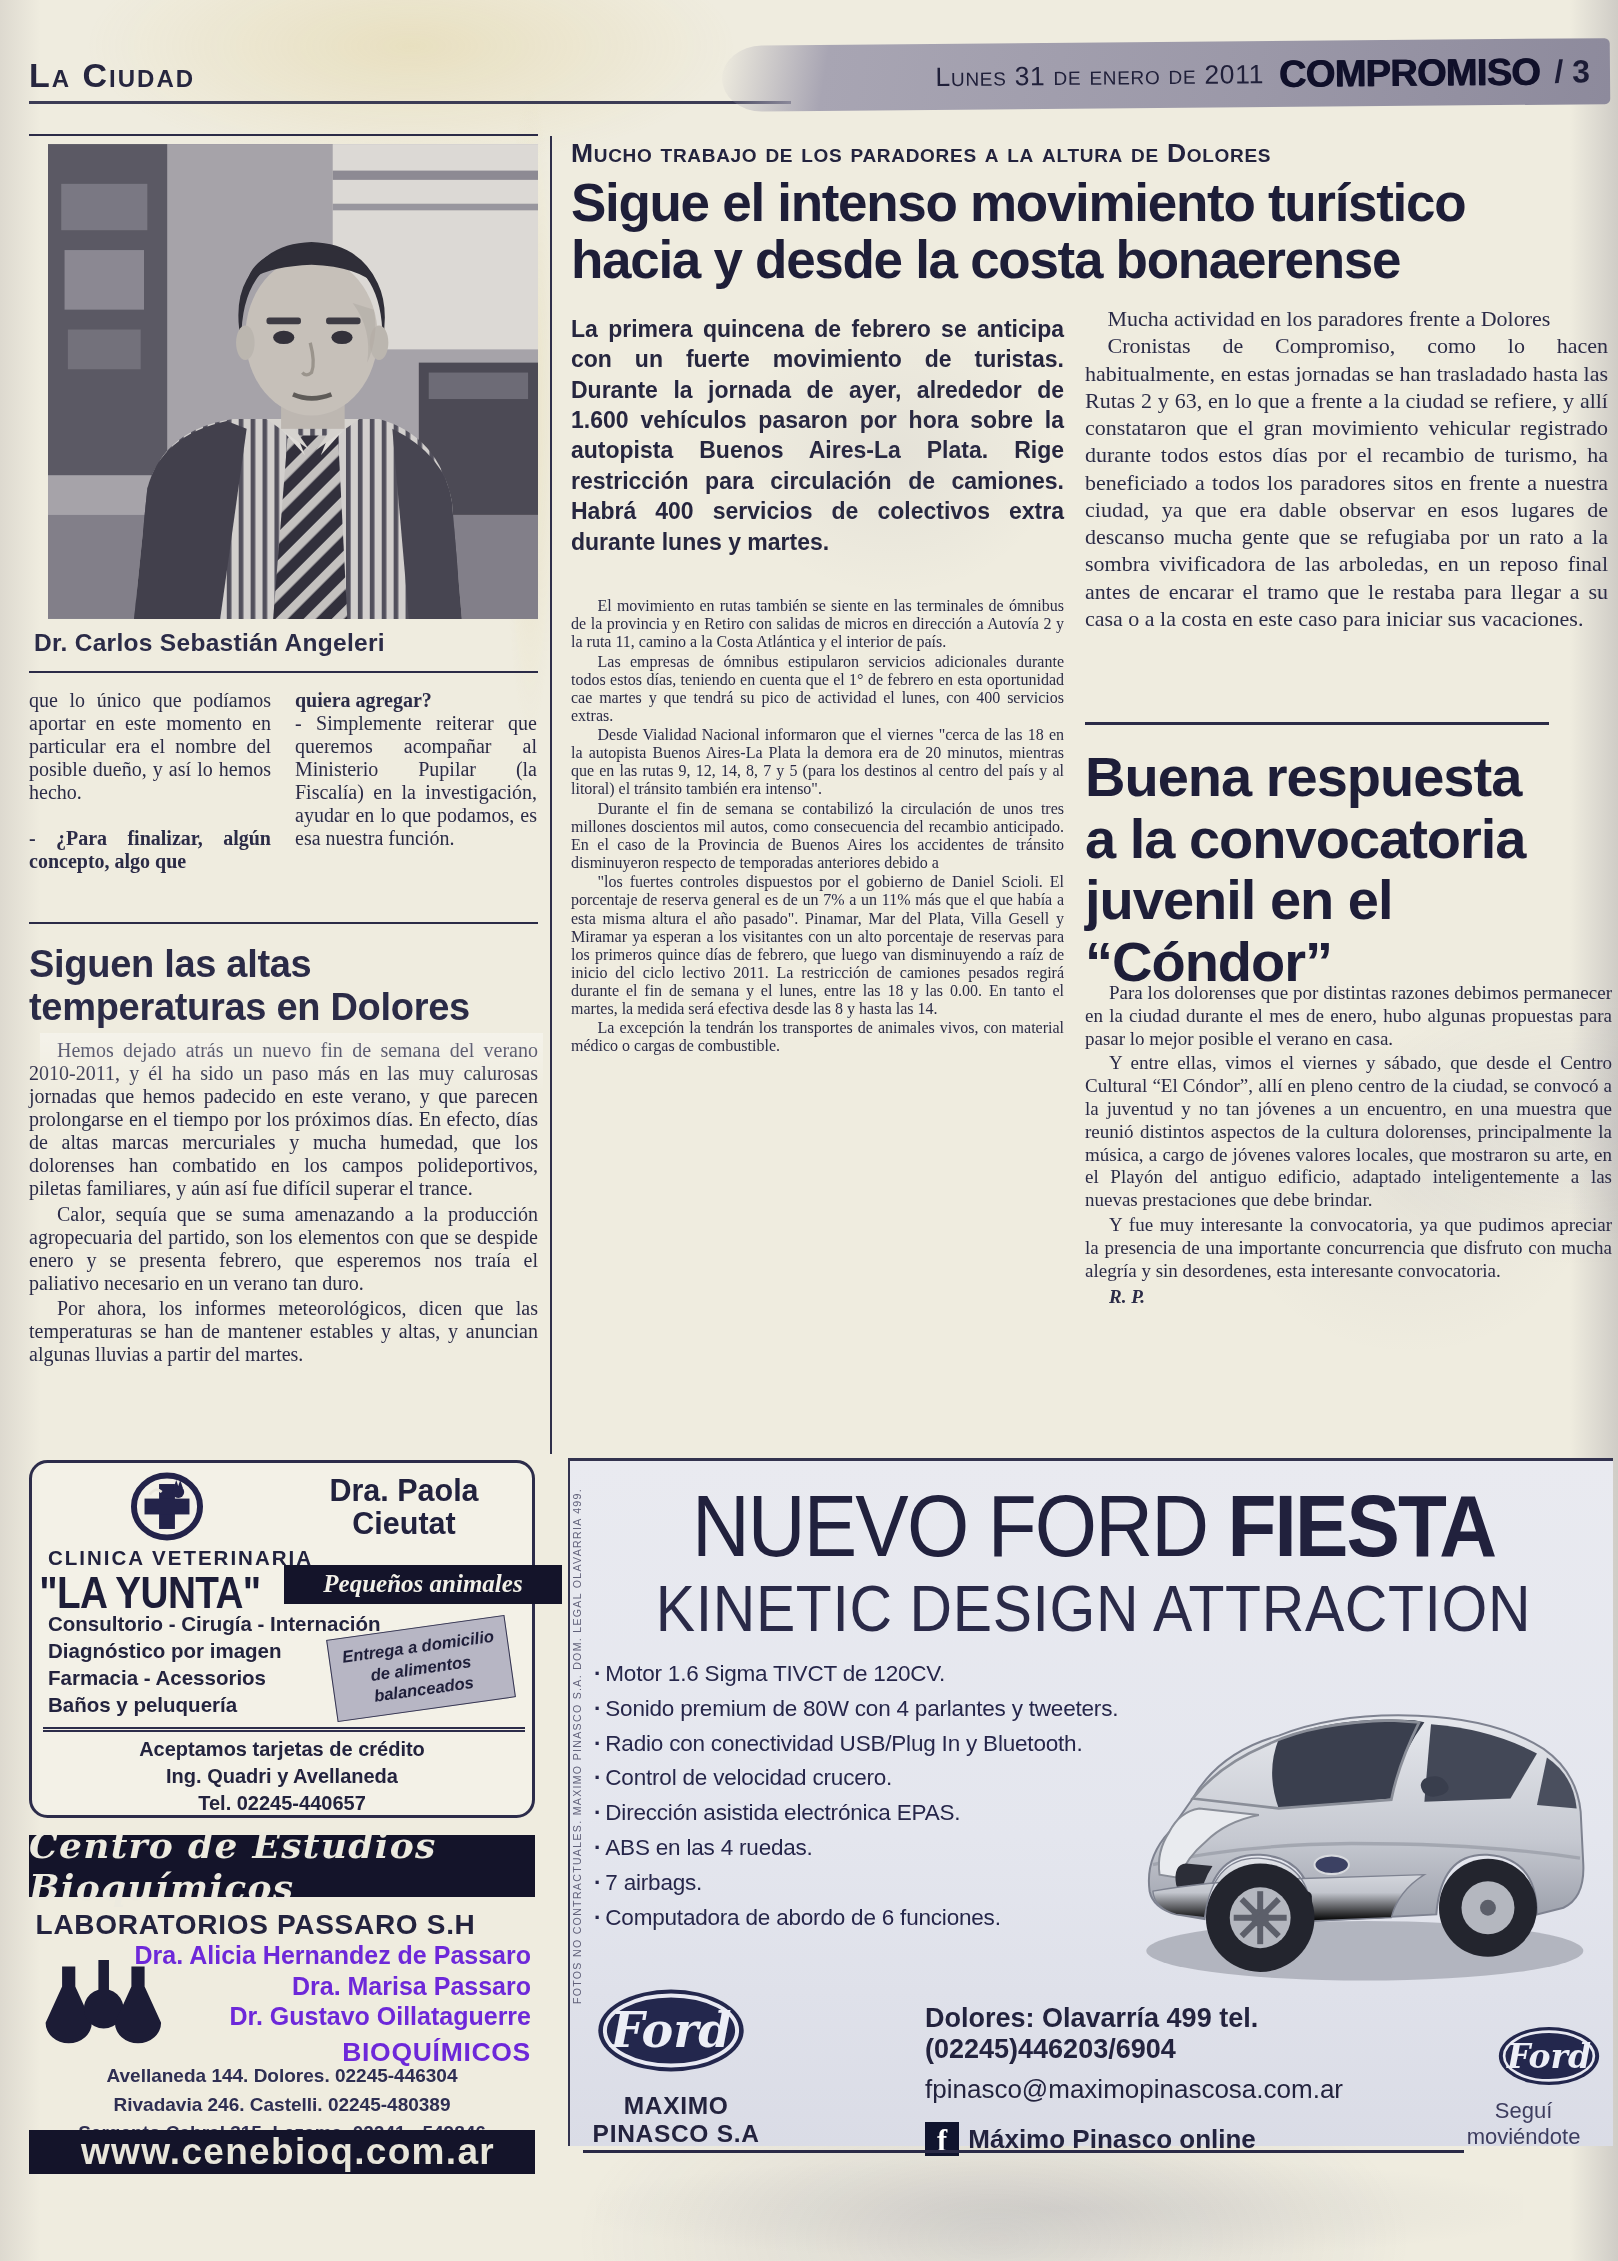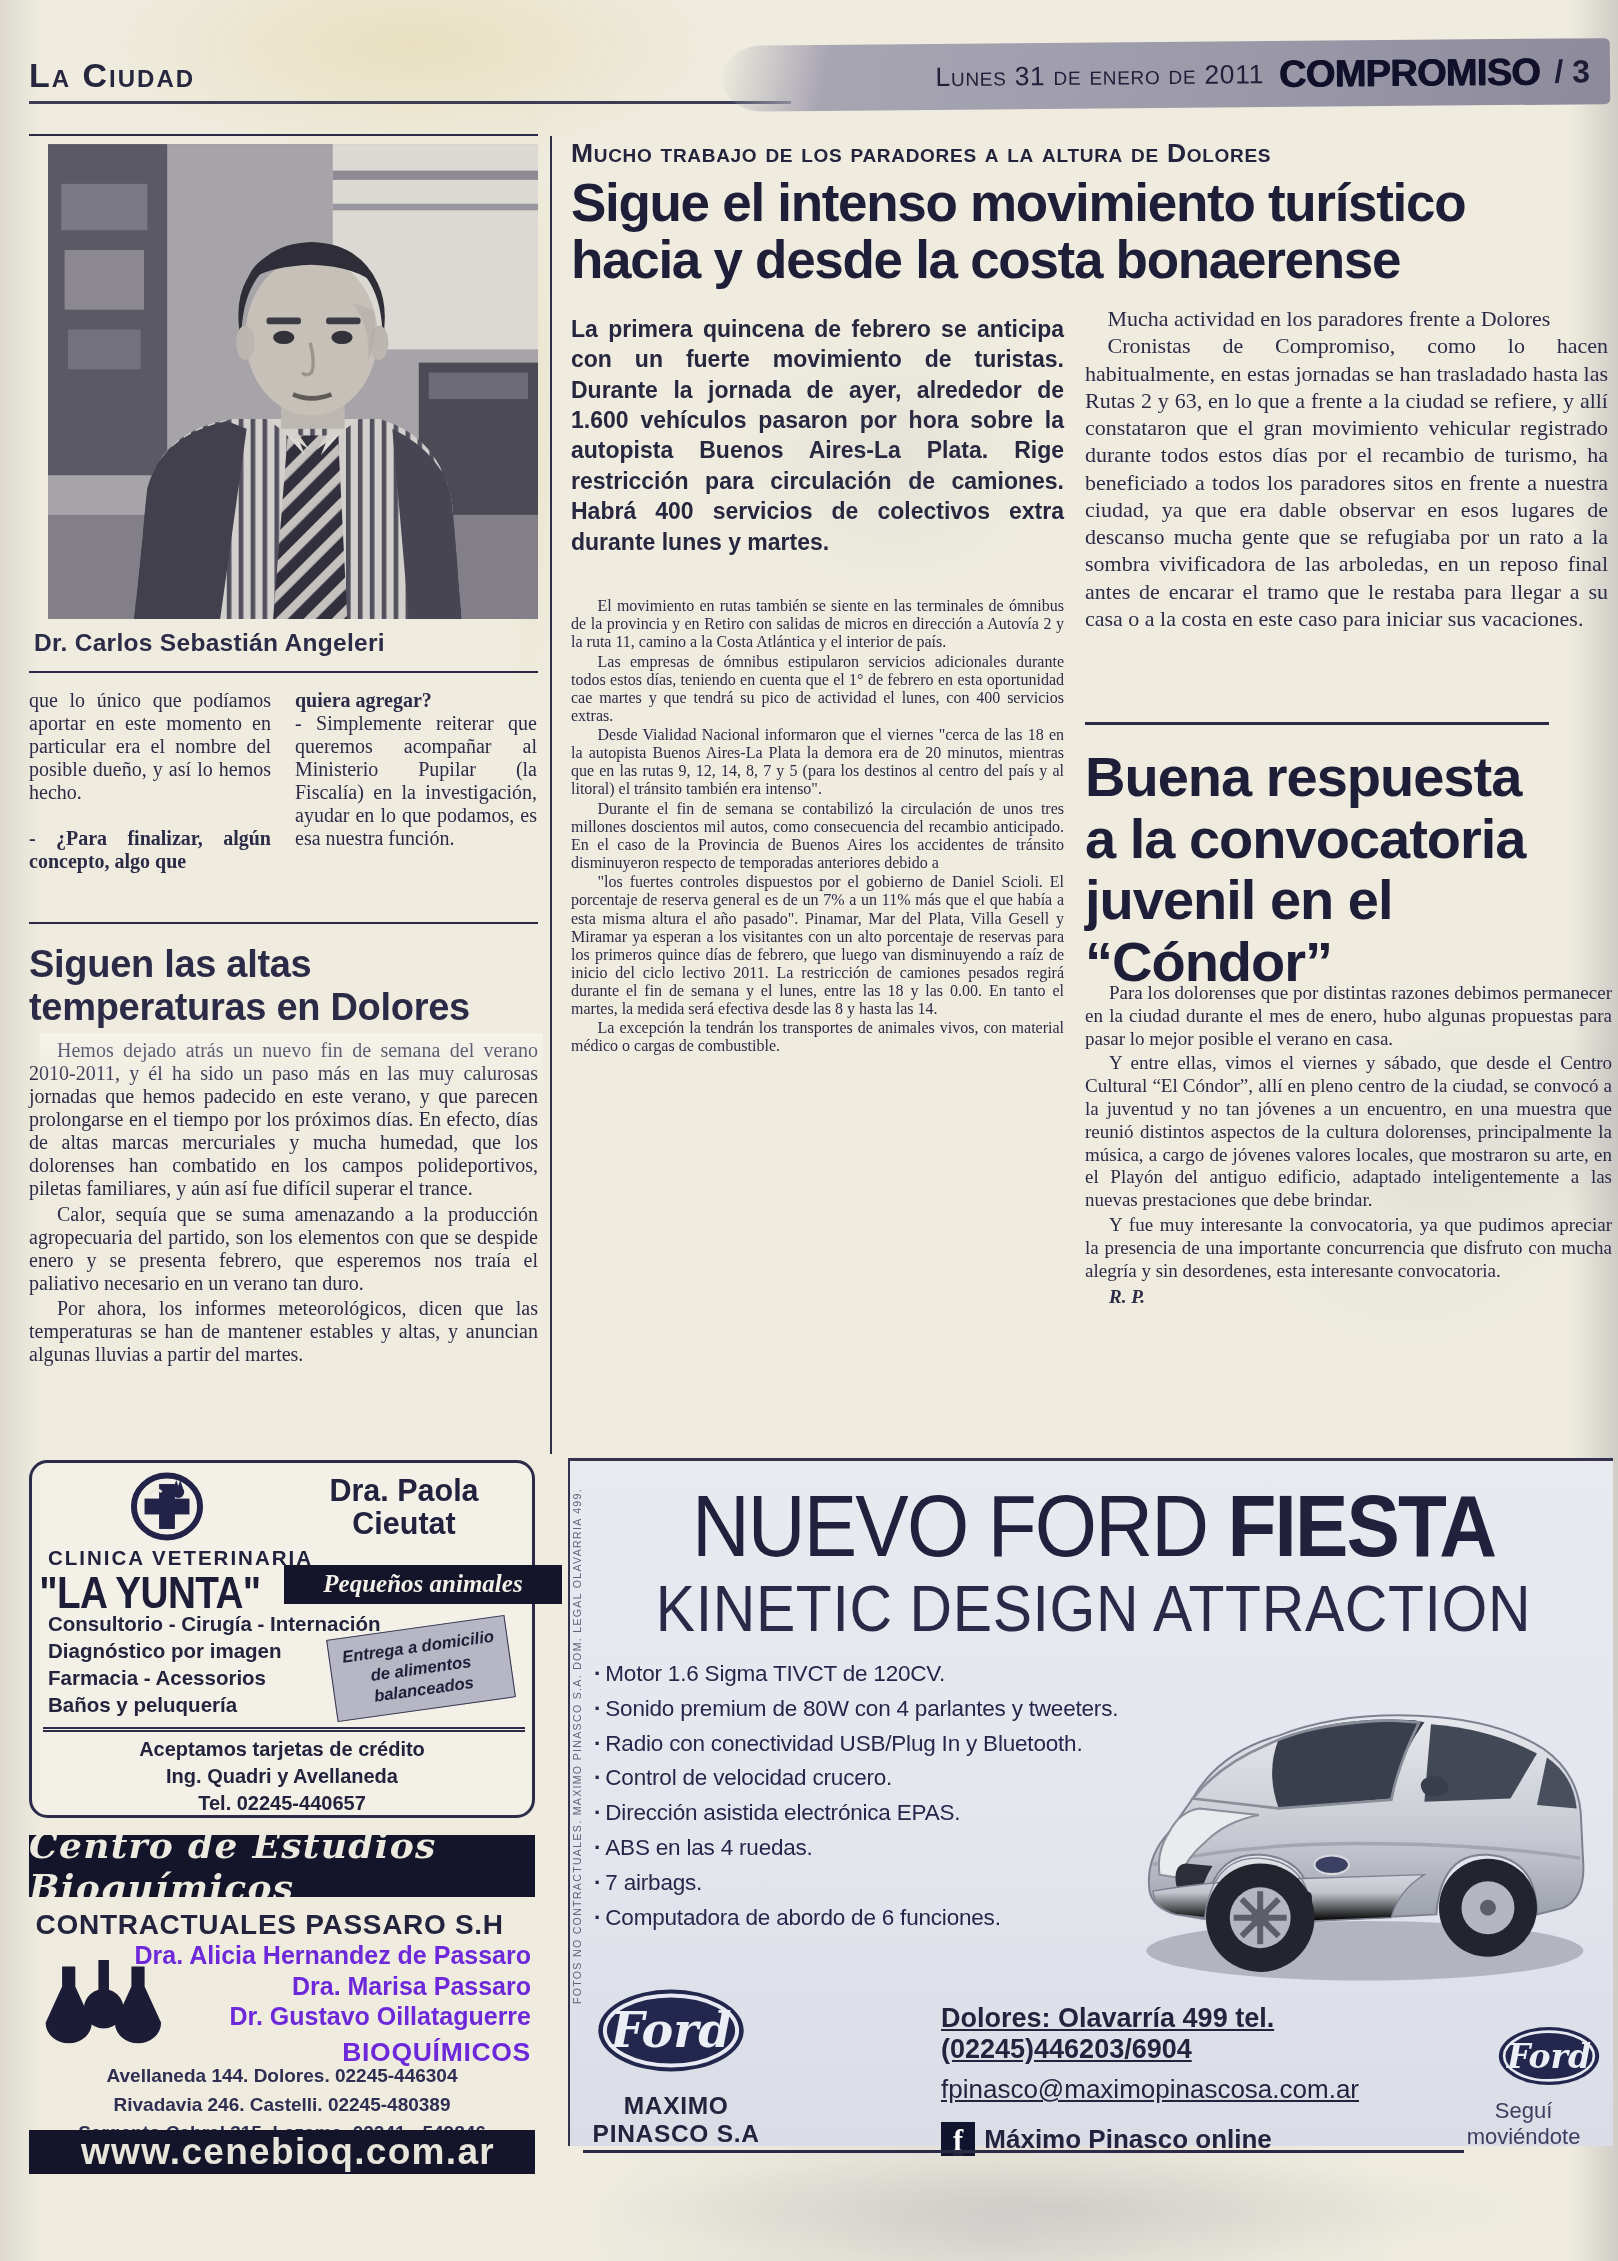--- a/index.html
+++ b/index.html
@@ -105,21 +105,21 @@
   #ford-title{position:absolute;left:40px;top:14.6px;width:967px;text-align:center;white-space:nowrap;transform:scaleX(.92);transform-origin:center;color:#21213d;}
   #ford-title .t-light{font:400 87px "Liberation Sans",sans-serif;letter-spacing:-2px;}
   #ford-title .t-bold{font:800 87px "Liberation Sans",sans-serif;letter-spacing:-2px;}
   #ford-subtitle{position:absolute;left:40px;top:111px;width:967px;text-align:center;white-space:nowrap;transform:scaleX(.92);font:400 64px "Liberation Sans",sans-serif;letter-spacing:0.7px;color:#2a2a48;}
   #ford-features{position:absolute;left:24px;top:199px;width:583px;}
   .feat{font:400 22.5px "Liberation Sans",sans-serif;line-height:1.28;color:#26264a;margin-bottom:6px;letter-spacing:-0.2px;}
   .feat::before{content:"·";font-weight:700;margin-right:4px;}
   #ford-car{position:absolute;left:543px;top:119px;width:497px;height:437px;}
   #ford-logo-big{position:absolute;left:25px;top:523px;width:152px;height:93px;}
   #ford-dealer{position:absolute;left:6.6px;top:631px;width:199px;text-align:center;font:700 24.5px "Liberation Sans",sans-serif;letter-spacing:0.7px;color:#23233e;}
-  #ford-contact{position:absolute;left:371px;top:542px;width:583px;color:#23233e;text-decoration:underline;}
+  #ford-contact{position:absolute;left:355px;top:542px;width:583px;color:#23233e;}
   #ford-contact .c1{font:700 27px "Liberation Sans",sans-serif;margin-bottom:9.3px;}
   #ford-contact .c2{font:400 26px "Liberation Sans",sans-serif;margin-bottom:17px;}
   #fb-row{display:flex;align-items:center;gap:9.3px;}
   #fb-icon{width:34px;height:34px;background:#10142e;color:#fff;display:flex;align-items:flex-end;justify-content:center;font:700 30.5px "Liberation Serif",serif;line-height:1;overflow:hidden;}
   #fb-label{font:700 26px "Liberation Sans",sans-serif;}
   #ford-logo-small{position:absolute;left:926px;top:562px;width:106px;height:66px;}
   #ford-slogan{position:absolute;left:874px;top:637px;width:159px;text-align:center;font:400 22px "Liberation Sans",sans-serif;color:#3d3d5f;}
   #ford-bottom-rule{left:583px;top:2150px;width:881px;height:3.3px;background:#2a2a46;}
 
   .stain{position:absolute;pointer-events:none;}
@@ -282,21 +282,21 @@
     <div>Aceptamos tarjetas de crédito</div>
     <div>Ing. Quadri y Avellaneda</div>
     <div>Tel.  02245-440657</div>
   </div>
 </div>
 
 <div class="abs" id="lab-ad">
   <div id="lab-header-bar">
     <span>Centro de Estudios Bioquímicos</span>
   </div>
-  <div id="lab-company">CONTRACTUALES PASSARO S.H</div>
+  <div id="lab-company">LABORATORIOS PASSARO S.H</div>
   <div id="lab-staff">
     <div>Dra. Alicia Hernandez de Passaro</div>
     <div>Dra. Marisa Passaro</div>
     <div>Dr. Gustavo Oillataguerre</div>
     <div class="lab-title">BIOQUÍMICOS</div>
   </div>
   <svg id="lab-flasks" viewBox="0 0 190 150">
     <path d="M30 10 h20 v30 L75 95 a28 25 0 1 1 -70 0 L30 40 Z" fill="#1c1c36"></path>
     <path d="M85 0 h16 v45 a30 30 0 1 1 -16 0 Z" fill="#1c1c36"></path>
     <path d="M135 10 h20 v30 L180 95 a28 25 0 1 1 -70 0 L135 40 Z" fill="#1c1c36"></path>

